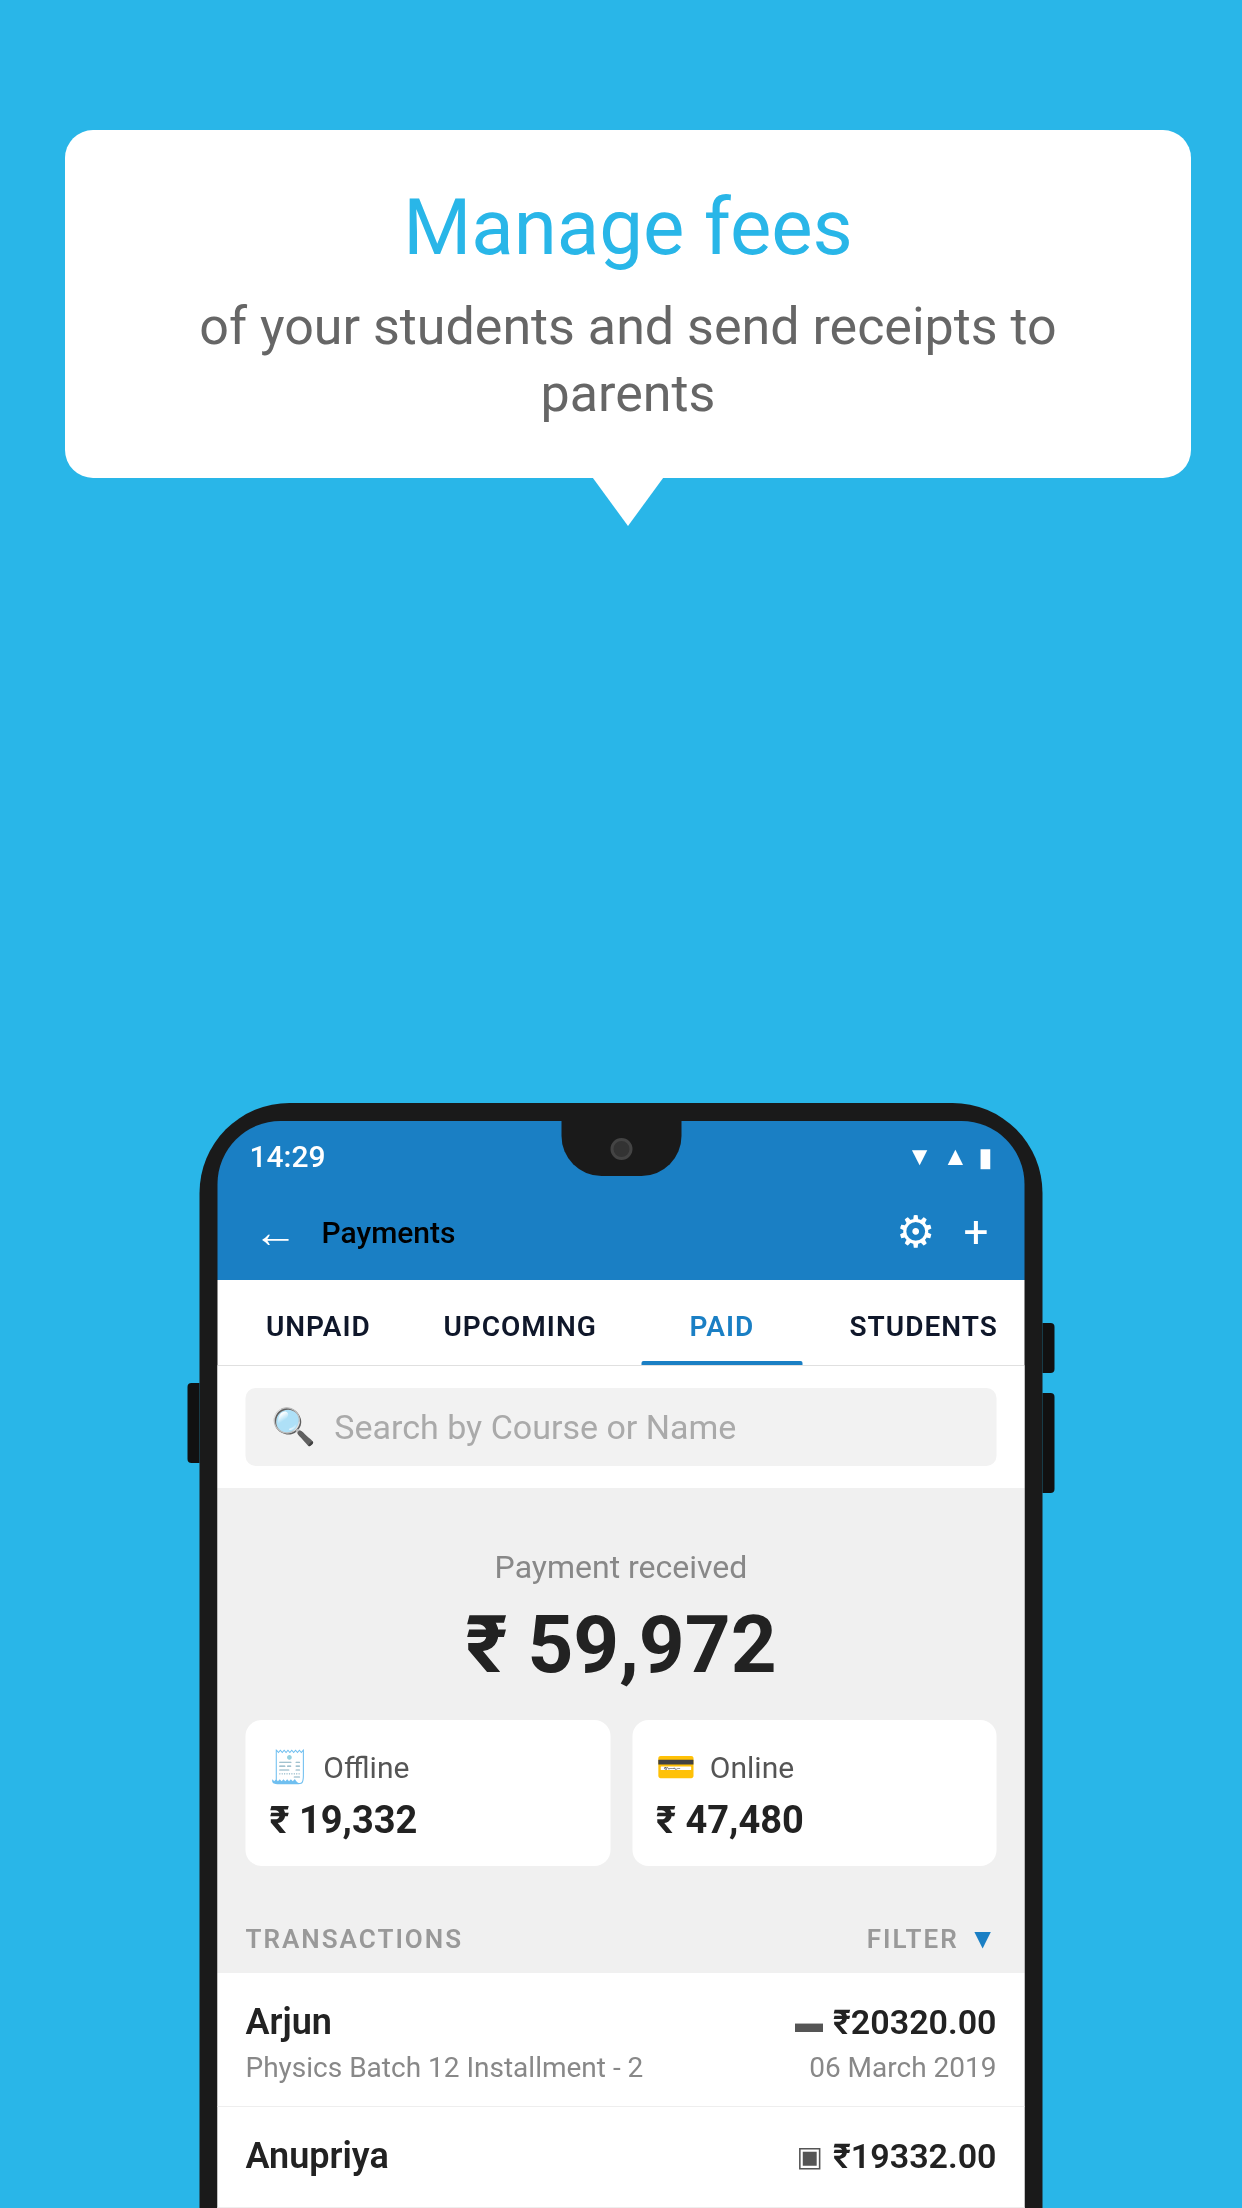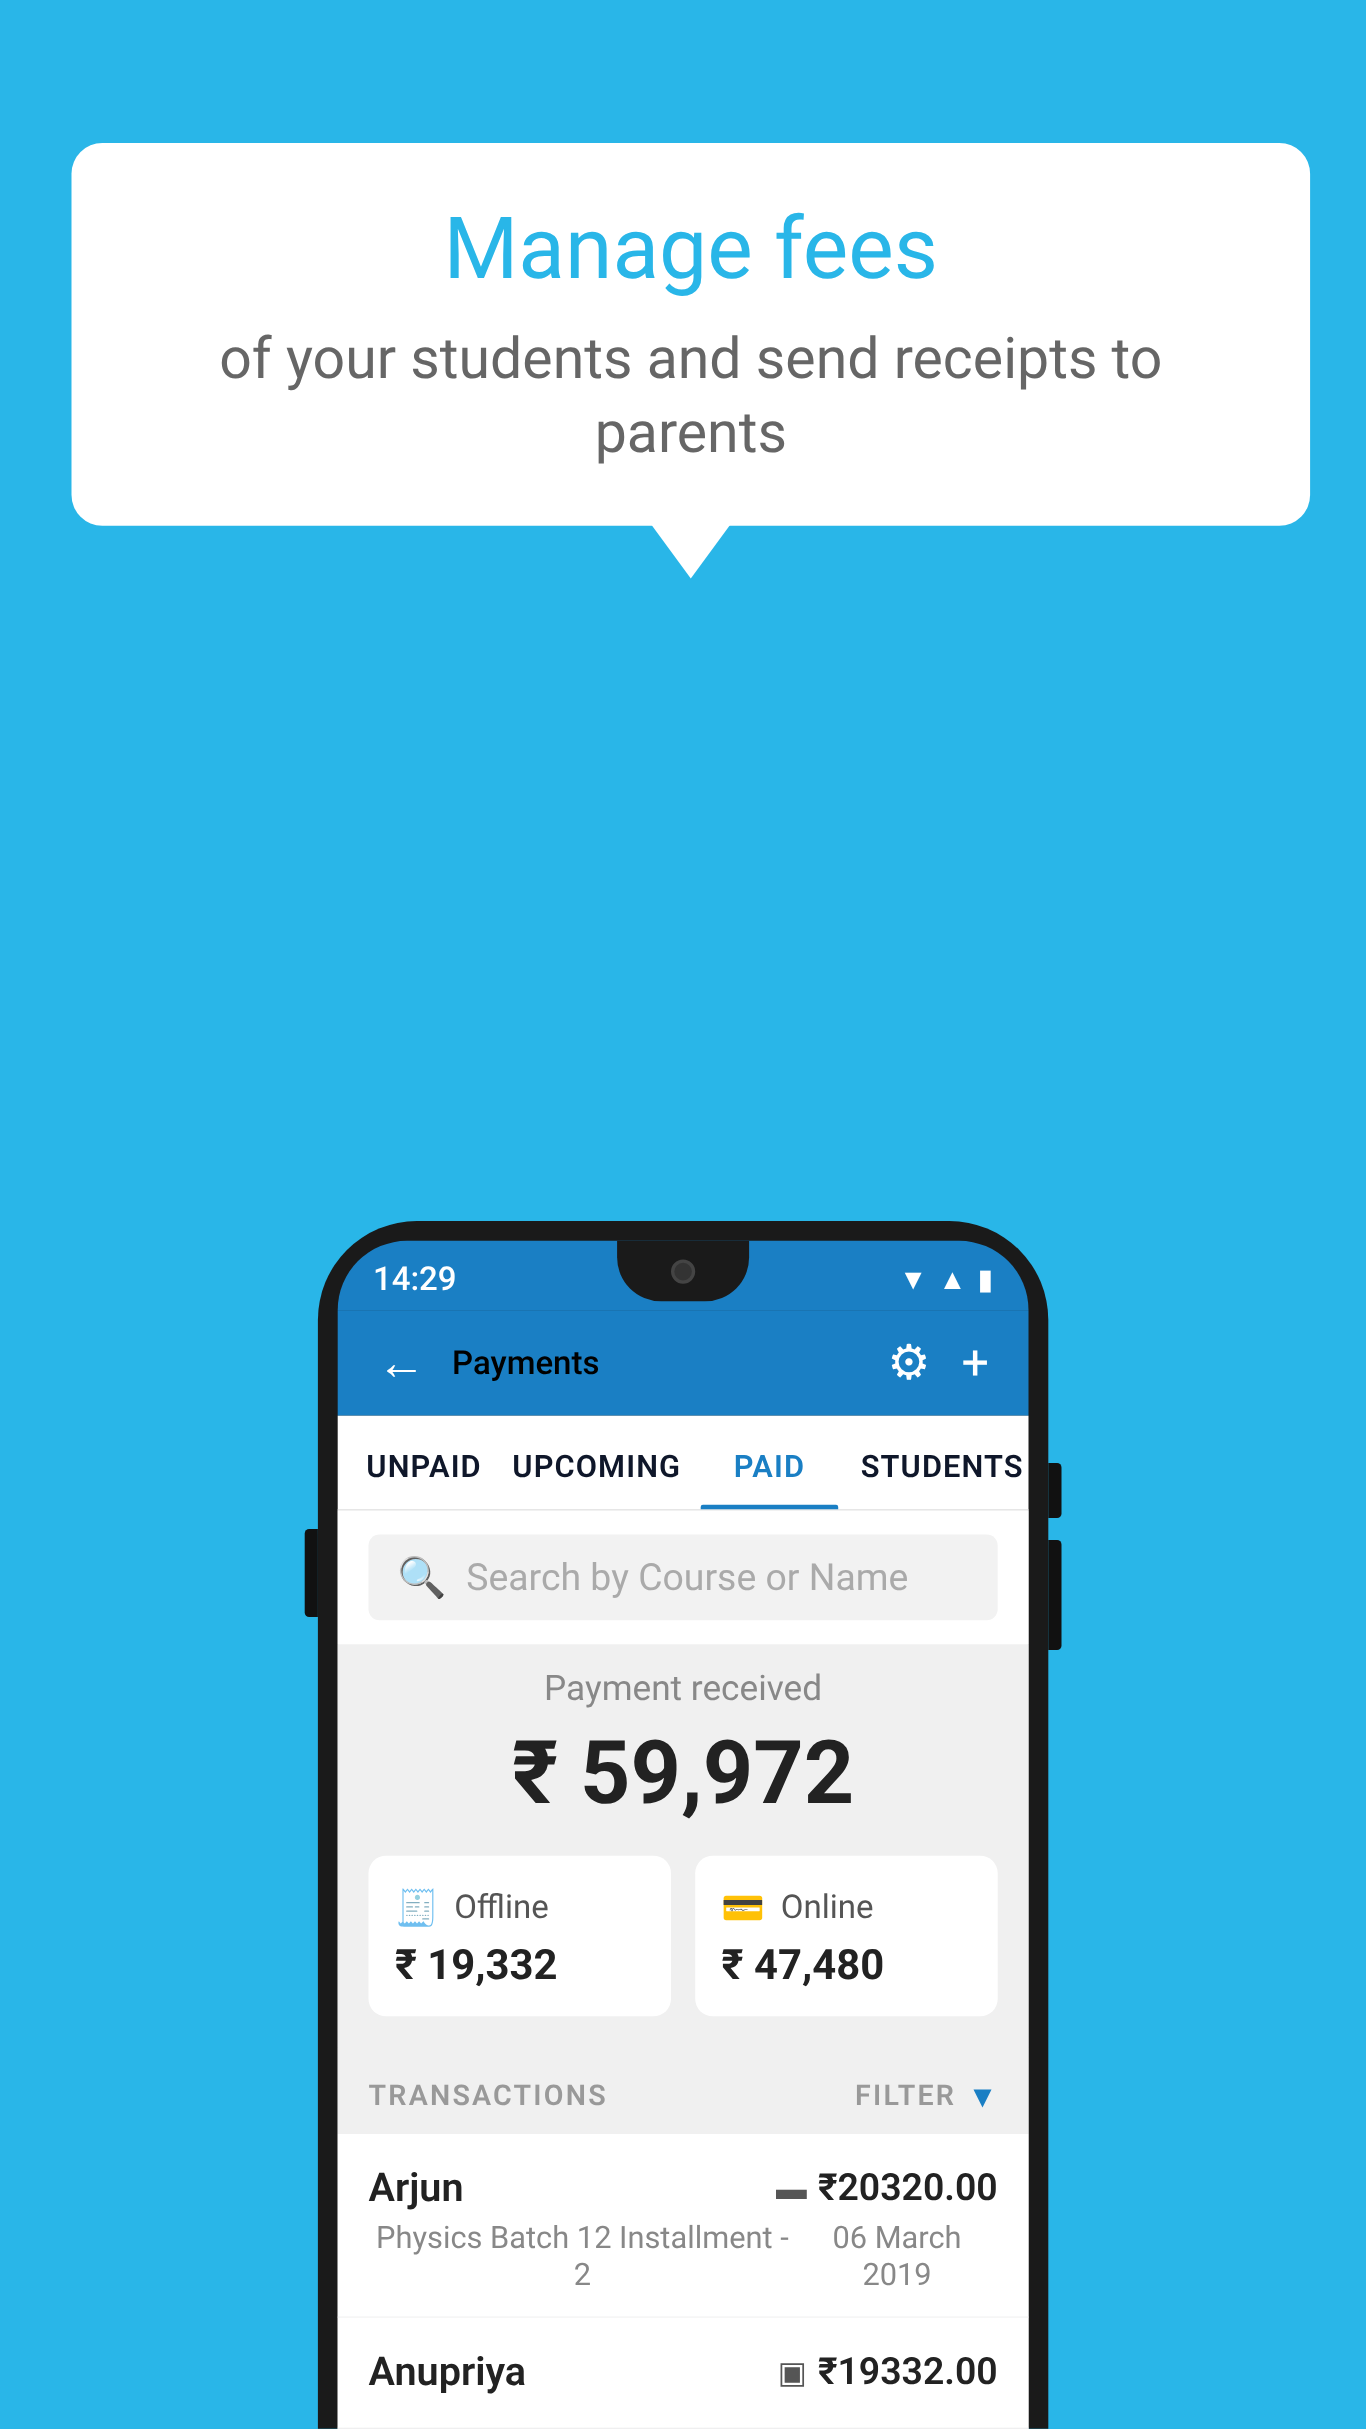--- a/index.html
+++ b/index.html
@@ -60,21 +60,21 @@
       font-weight: 400;
       line-height: 1.3;
     }
 
     
     .phone-wrapper {
       position: absolute;
       bottom: 0;
       left: 50%;
       transform: translateX(-50%);
-      width: 664px;
+      width: 843px;
     }
 
     .phone-outer {
       background: #1a1a1a;
       border-radius: 90px 90px 0 0;
       padding: 18px 18px 0;
       width: 100%;
       position: relative;
     }
 
@@ -227,21 +227,21 @@
     }
 
     .search-placeholder {
       color: #aaa;
       font-size: 34px;
     }
 
     
     .payment-summary {
       background: #f0f0f0;
-      padding: 20px 28px 28px;
+      padding: 60px 28px 28px;
       text-align: center;
     }
 
     .payment-label {
       color: #888;
       font-size: 32px;
       margin-bottom: 12px;
     }
 
     .payment-amount {

